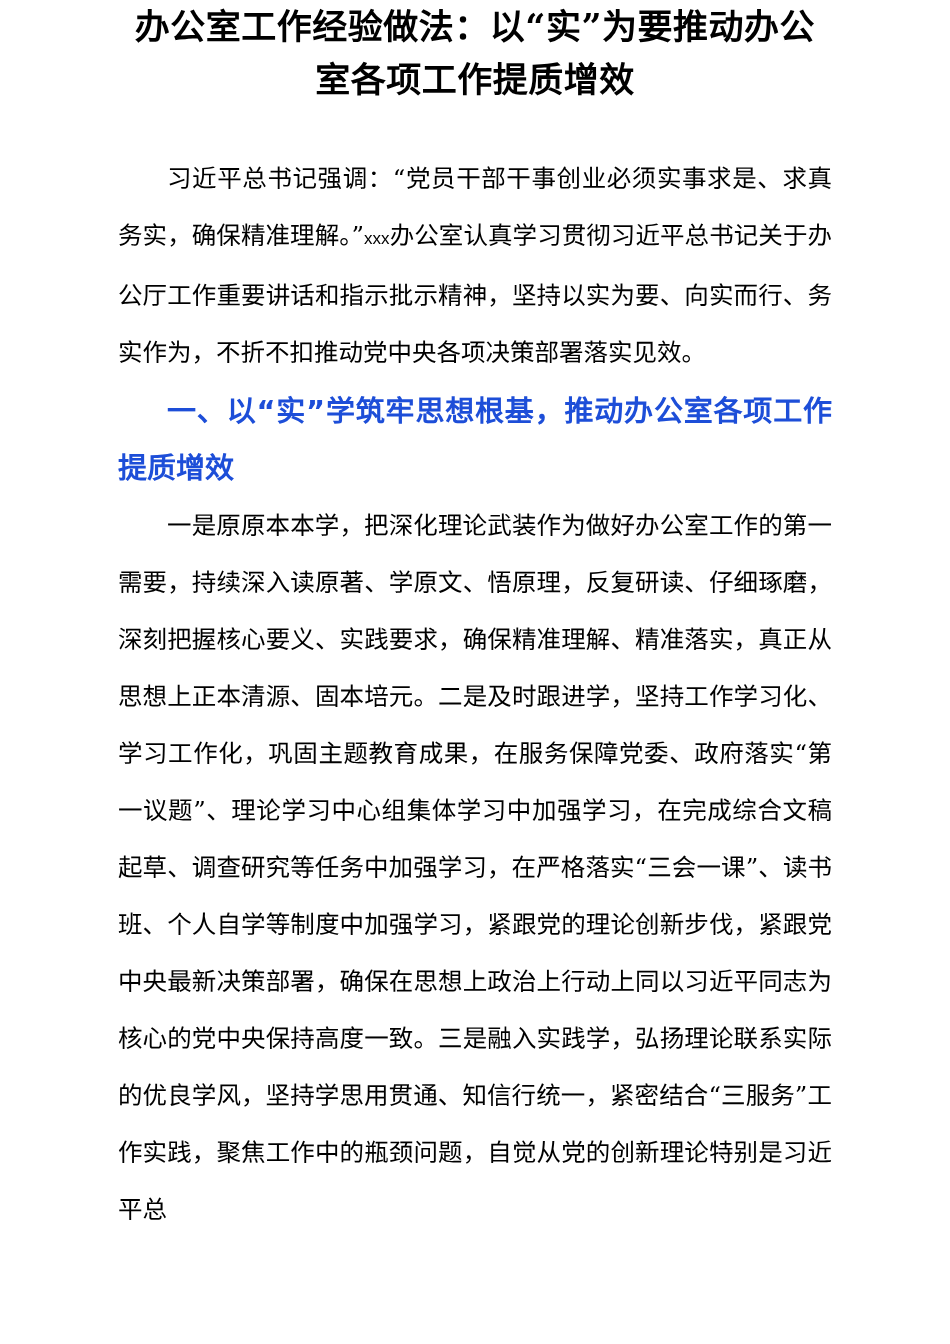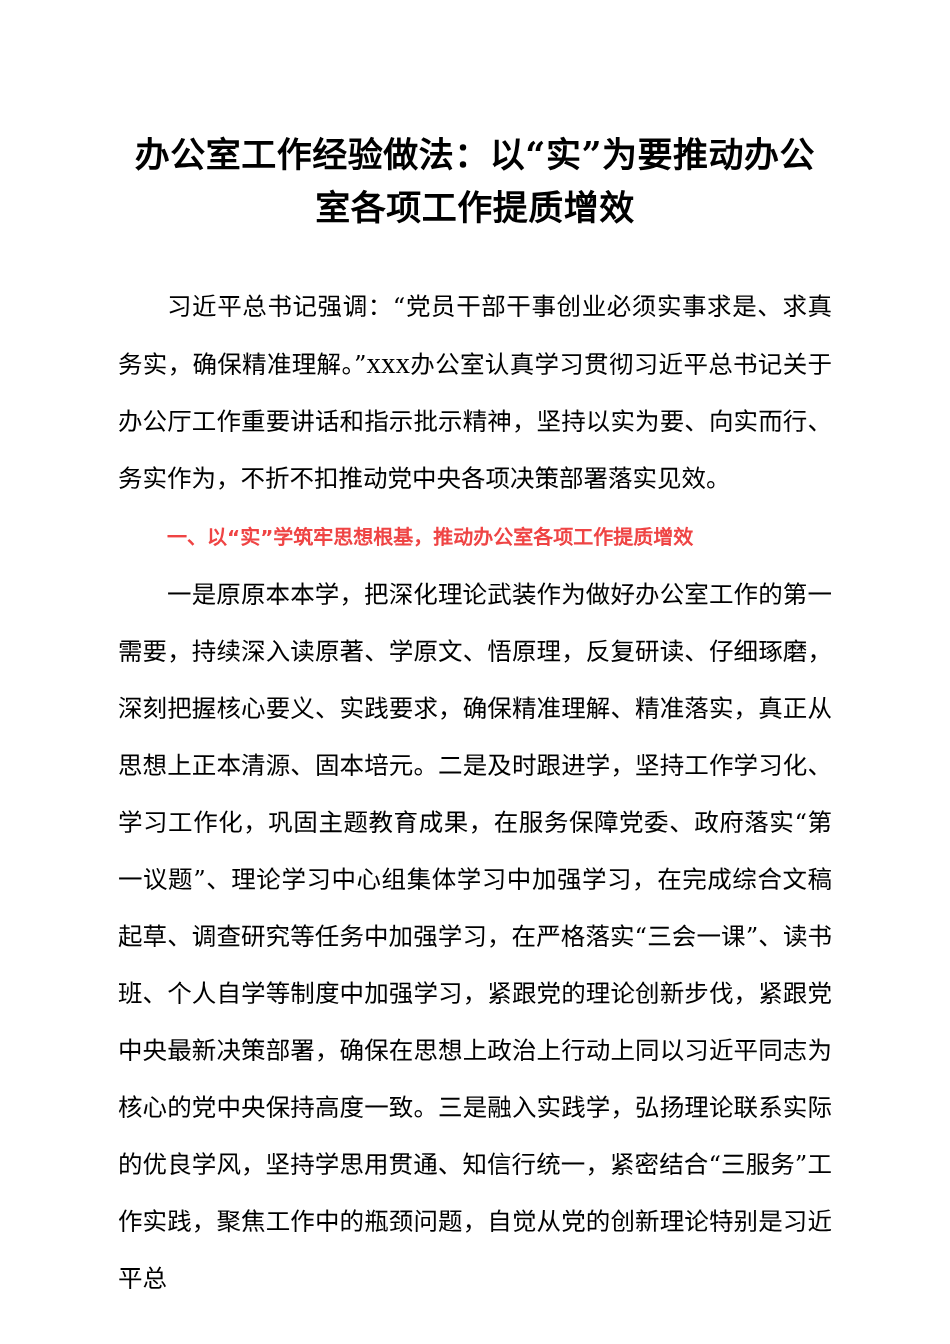--- a/index.html
+++ b/index.html
@@ -27,31 +27,30 @@
 
   
   .doc-title {
     font-family: "DejaVu Serif", "Liberation Serif", serif;
     font-weight: bold;
     font-size: 35px;
     line-height: 53px;
     text-align: center;
     color: #000000;
     margin: 0;
-    padding-top: 128px;
     letter-spacing: 0.5px;
   }
 
   
   .section-heading {
     font-family: "DejaVu Sans", "Liberation Sans", sans-serif;
     font-weight: bold;
-    font-size: 20px;
+    font-size: 29px;
     line-height: 57px;
-    color: #ef4444;
+    color: #1d4ed8;
     margin: 0;
     text-align: justify;
     text-align-last: left;
     text-indent: 49px;
     word-break: break-all;
   }
 
   
   .body-para {
     font-family: "DejaVu Serif", "Liberation Serif", serif;
@@ -59,22 +58,22 @@
     line-height: 57px;
     color: #000000;
     margin: 0;
     text-align: justify;
     text-align-last: left;
     text-indent: 49px;
     word-break: break-all;
   }
 
   .latin-run {
-    font-family: Liberation Serif, serif;
-    font-size: 29px;
+    font-family: Liberation Sans, sans-serif;
+    font-size: 17px;
   }
 
   .spacer-after-title { height: 44px; }
   .spacer-after-para  { height: 2px;  }
 </style>
 </head>
 <body>
 
 <div class="page">
   <div class="content">

